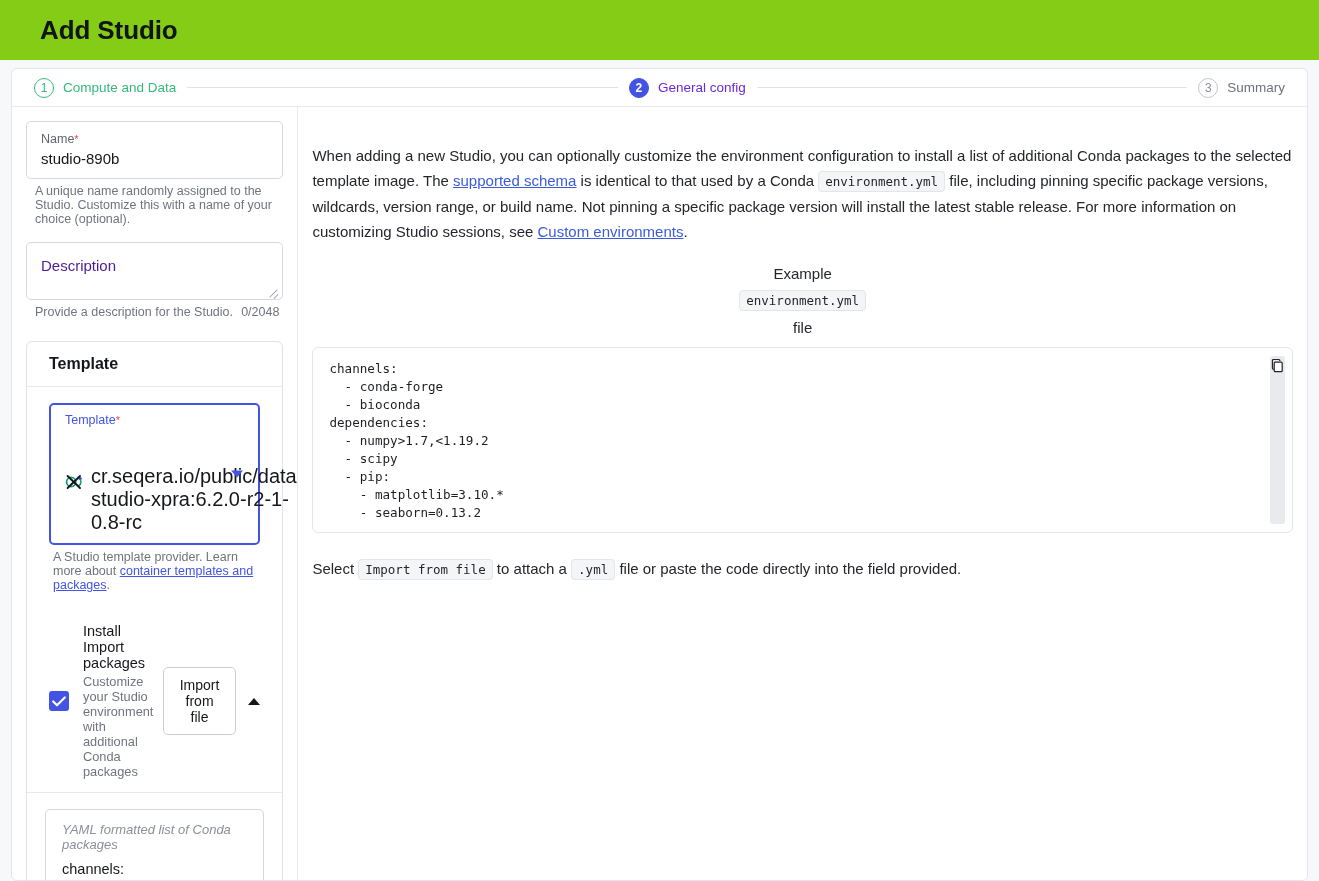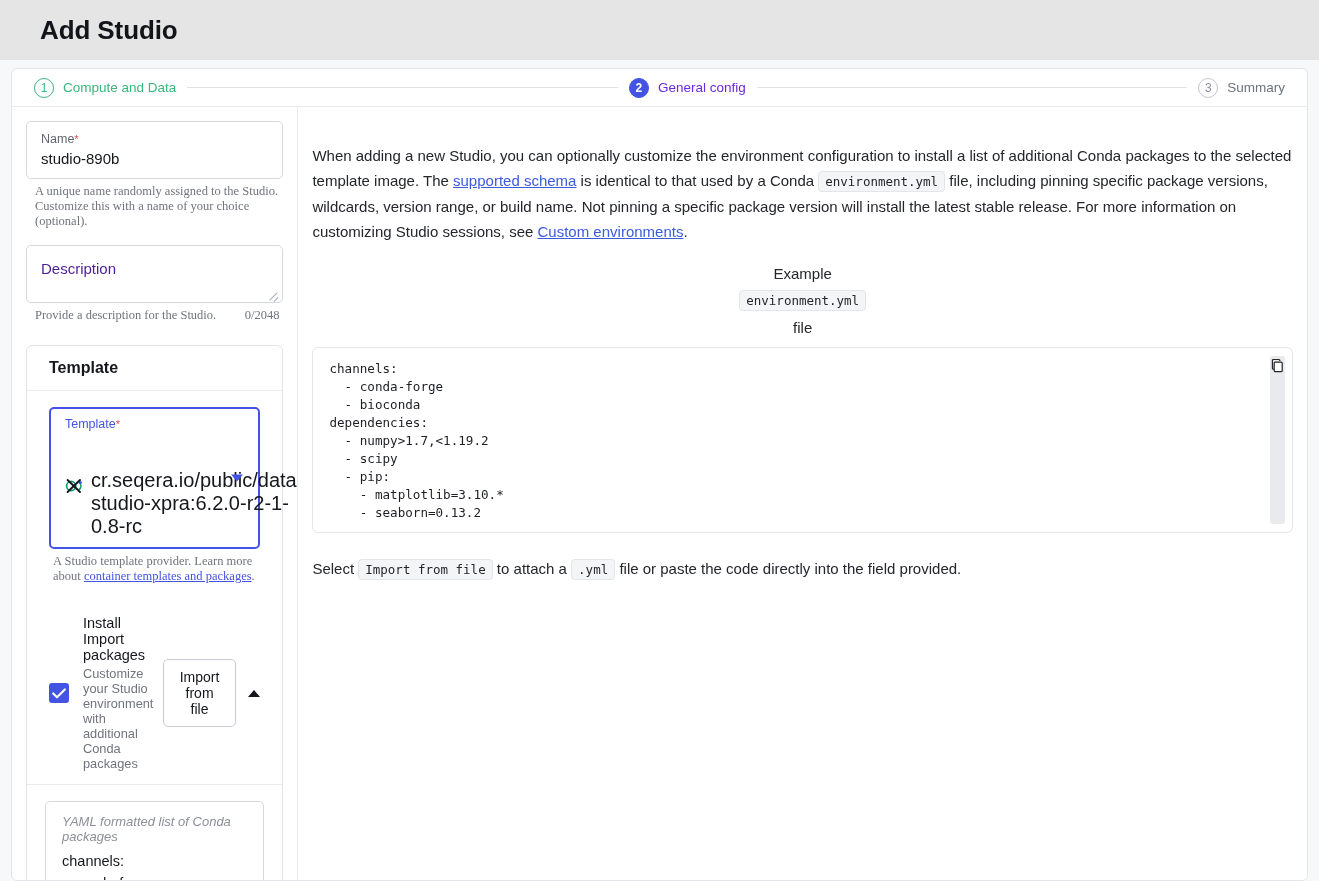--- a/index.html
+++ b/index.html
@@ -11,21 +11,21 @@
     font-family: "Liberation Sans", sans-serif;
     -webkit-font-smoothing: antialiased;
   }
 
   
   .page-header {
     height: 60px;
     display: flex;
     align-items: center;
     padding: 0 0 0 14px;
-    background: #e5e5e5;
+    background: #84cc16;
   }
   .back-chevron {
     font-size: 22px;
     color: #1a1c23;
     line-height: 1;
     width: 20px;
     text-align: center;
     cursor: pointer;
     font-weight: 400;
   }
@@ -111,21 +111,20 @@
   .field-value {
     font-size: 15px;
     color: #15171c;
   }
   .field-help {
     display: flex;
     justify-content: space-between;
     font-size: 12.5px;
     color: #70747d;
     padding: 5px 4px 0 9px;
-    font-family: Liberation Serif, serif;
   }
   .field-help a, .link {
     color: #4353e4;
     text-decoration: underline;
   }
 
   .textarea-box {
     position: relative;
     border: 1px solid #d5d8de;
     border-radius: 5px;

